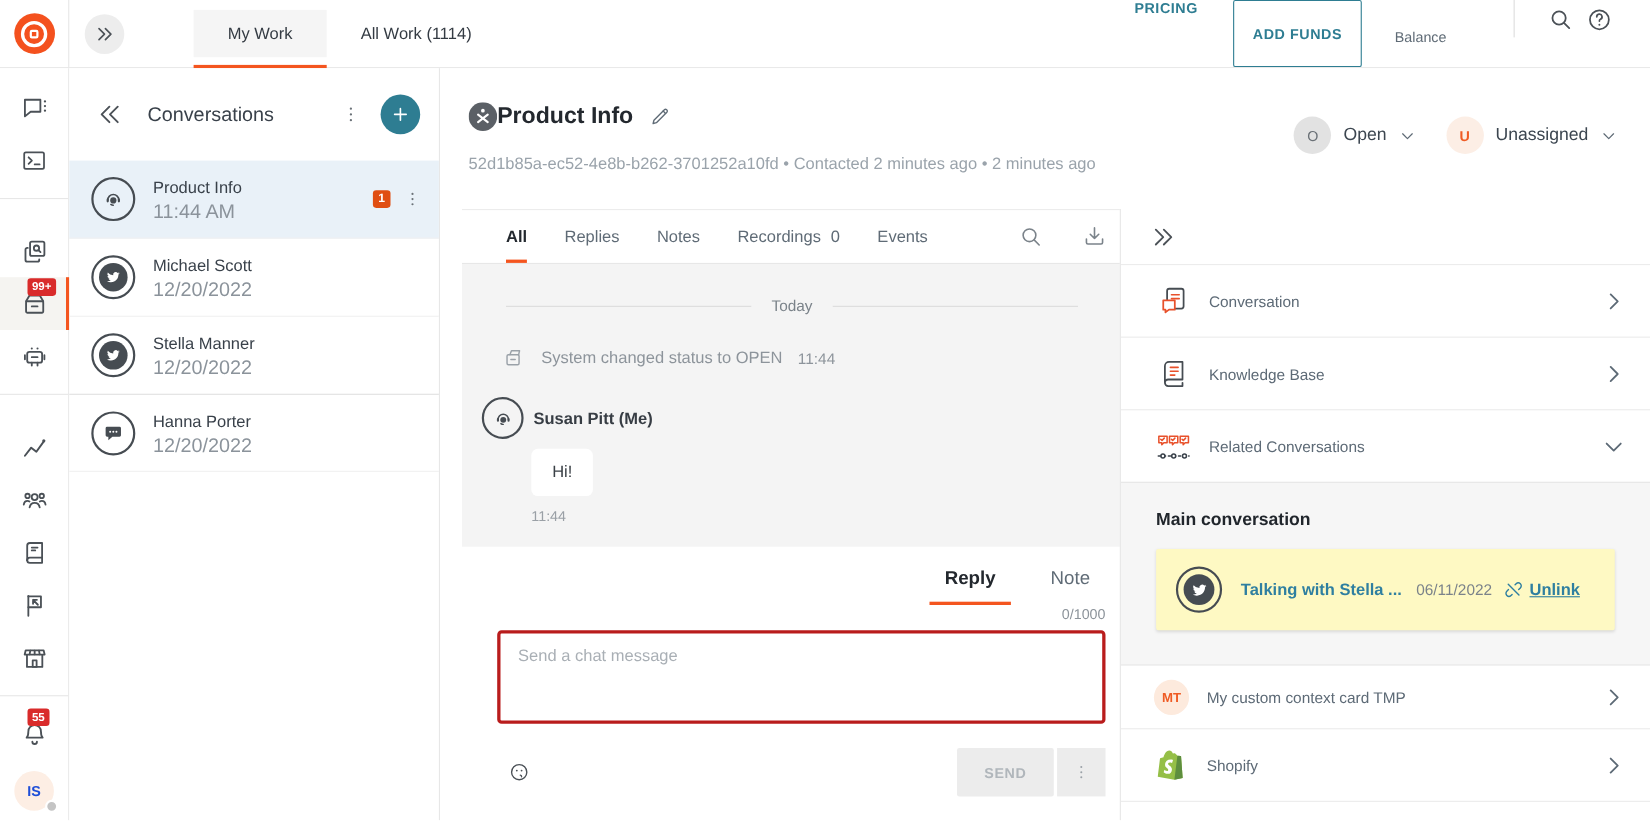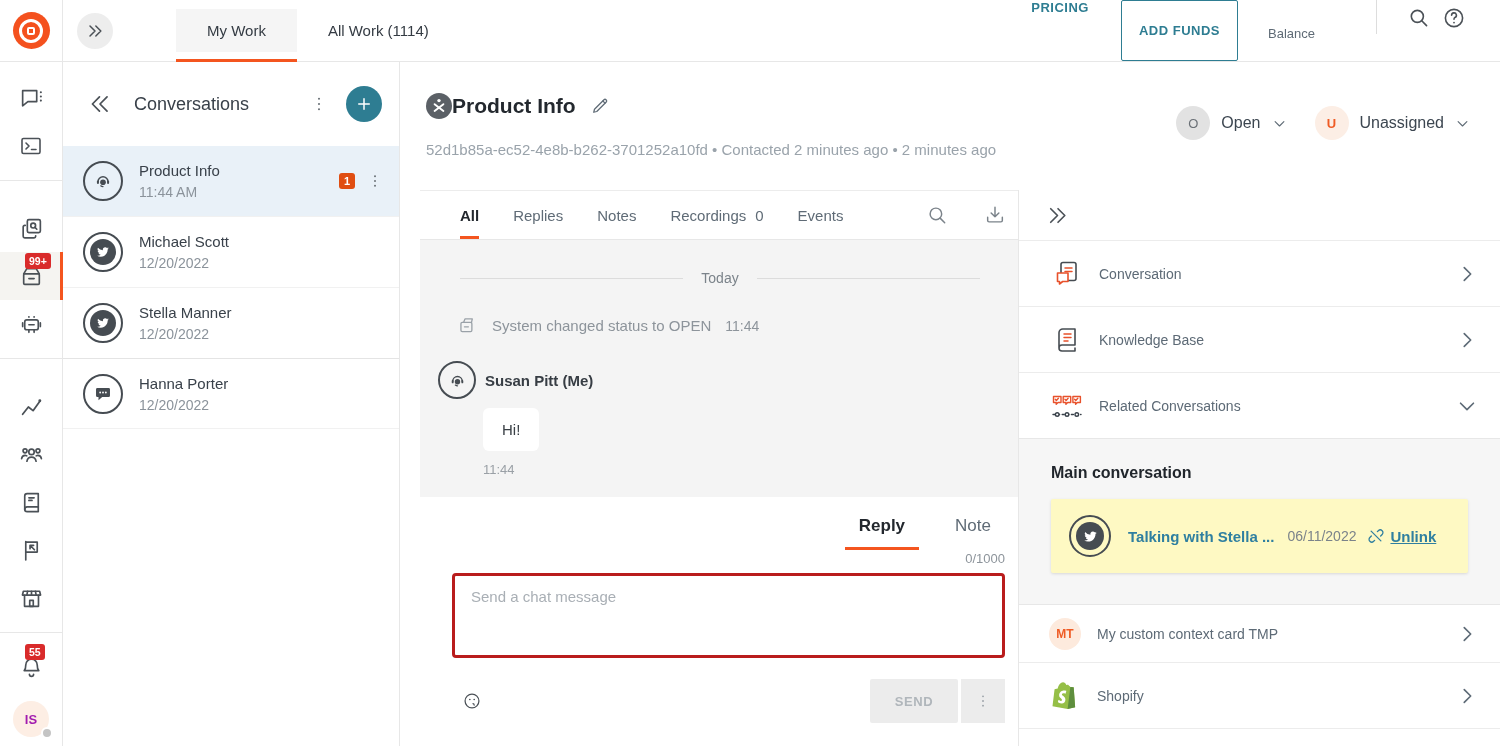--- a/index.html
+++ b/index.html
@@ -35,41 +35,41 @@
   .rail { position:absolute; left:0; top:62px; width:63px; height:684px; background:#fff;
           border-right:1px solid #e7e7e7; display:flex; flex-direction:column; align-items:center; padding-top:12px; }
   .rail-btn { width:62px; height:48px; background:none; border:none; display:flex; align-items:center; justify-content:center;
               position:relative; color:#4b5157; flex:none; }
   .rail-btn.active { background:#f5f4f1; }
   .rail-btn.active::after { content:""; position:absolute; right:-1px; top:0; bottom:0; width:3px; background:#f4551f; }
   .rail-div { width:62px; height:1px; background:#e7e7e7; margin:10px 0; flex:none; }
   .rail-gap { height:13px; flex:none; }
   .rail-badge { position:absolute; top:1px; left:25px; background:#d92b2b; color:#fff; font-size:10.5px; font-weight:bold;
                 padding:1.5px 4px; border-radius:3px; line-height:1.25; }
-  .rail-avatar { width:36px; height:36px; border-radius:50%; background:#fdeee4; color:#a21caf; font-weight:bold; font-size:13px;
+  .rail-avatar { width:36px; height:36px; border-radius:50%; background:#fdeee4; color:#1d4ed8; font-weight:bold; font-size:13px;
                  display:flex; align-items:center; justify-content:center; position:relative; margin-top:10px; cursor:pointer; flex:none; }
   .status-dot { position:absolute; bottom:-2px; right:-4px; width:12px; height:12px; border-radius:50%; background:#c4c4c4; border:2px solid #fff; }
 
   
   .convos { position:absolute; left:63px; top:62px; width:337px; height:684px; background:#fff; border-right:1px solid #e7e7e7; }
   .convos-header { height:84px; display:flex; align-items:center; padding:0 17px 0 24px; }
   .collapse-btn { background:none; border:none; padding:0; color:#4b5157; display:flex; }
   .convos-title { font-size:18px; color:#39414a; margin-left:21px; flex:1; }
   .kebab-btn { background:none; border:none; color:#6b7278; display:flex; padding:4px; }
   .add-btn { width:36px; height:36px; border-radius:50%; background:#2e7d92; border:none; margin-left:14px;
              display:flex; align-items:center; justify-content:center; }
   .convo-item { height:71px; display:flex; align-items:center; padding:0 12px 0 20px; border-bottom:1px solid #f1f1f1; cursor:pointer; }
   .convo-item.selected { background:#e9f1f8; }
   .convo-item.sep { border-top:1px solid #e4e4e4; margin-top:-1px; }
   .convo-avatar { width:40px; height:40px; border-radius:50%; border:2px solid #464c52; background:transparent;
                   display:flex; align-items:center; justify-content:center; margin-right:16px; flex:none; }
   .convo-avatar-disc { width:26px; height:26px; border-radius:50%; background:#464c52; display:flex; align-items:center; justify-content:center; }
   .convo-text { flex:1; min-width:0; }
   .convo-name { font-size:15px; color:#39414a; line-height:22px; }
-  .convo-time { font-size:14px; color:#8b939b; line-height:20px; }
+  .convo-time { font-size:18px; color:#8b939b; line-height:20px; }
   .convo-badge { min-width:16px; height:16px; background:#e04e12; color:#fff; font-size:11px; font-weight:bold; border-radius:3px;
                  display:flex; align-items:center; justify-content:center; padding:0 3px; margin-right:8px; }
 
   
   .thread-header { position:absolute; left:400px; top:62px; width:1100px; height:128px; background:#fff; }
   .th-title-row { display:flex; align-items:center; padding:31px 0 0 26px; }
   .th-title { font-size:21px; font-weight:bold; color:#23282e; margin-left:10px; }
   .pencil-btn { background:none; border:none; color:#5f6b76; margin-left:12px; display:flex; padding:2px; }
   .th-meta { margin:22px 0 0 26px; font-size:15px; color:#9aa3ab; }
   .status-chips { position:absolute; top:44px; right:30px; display:flex; align-items:center; gap:28px; }

